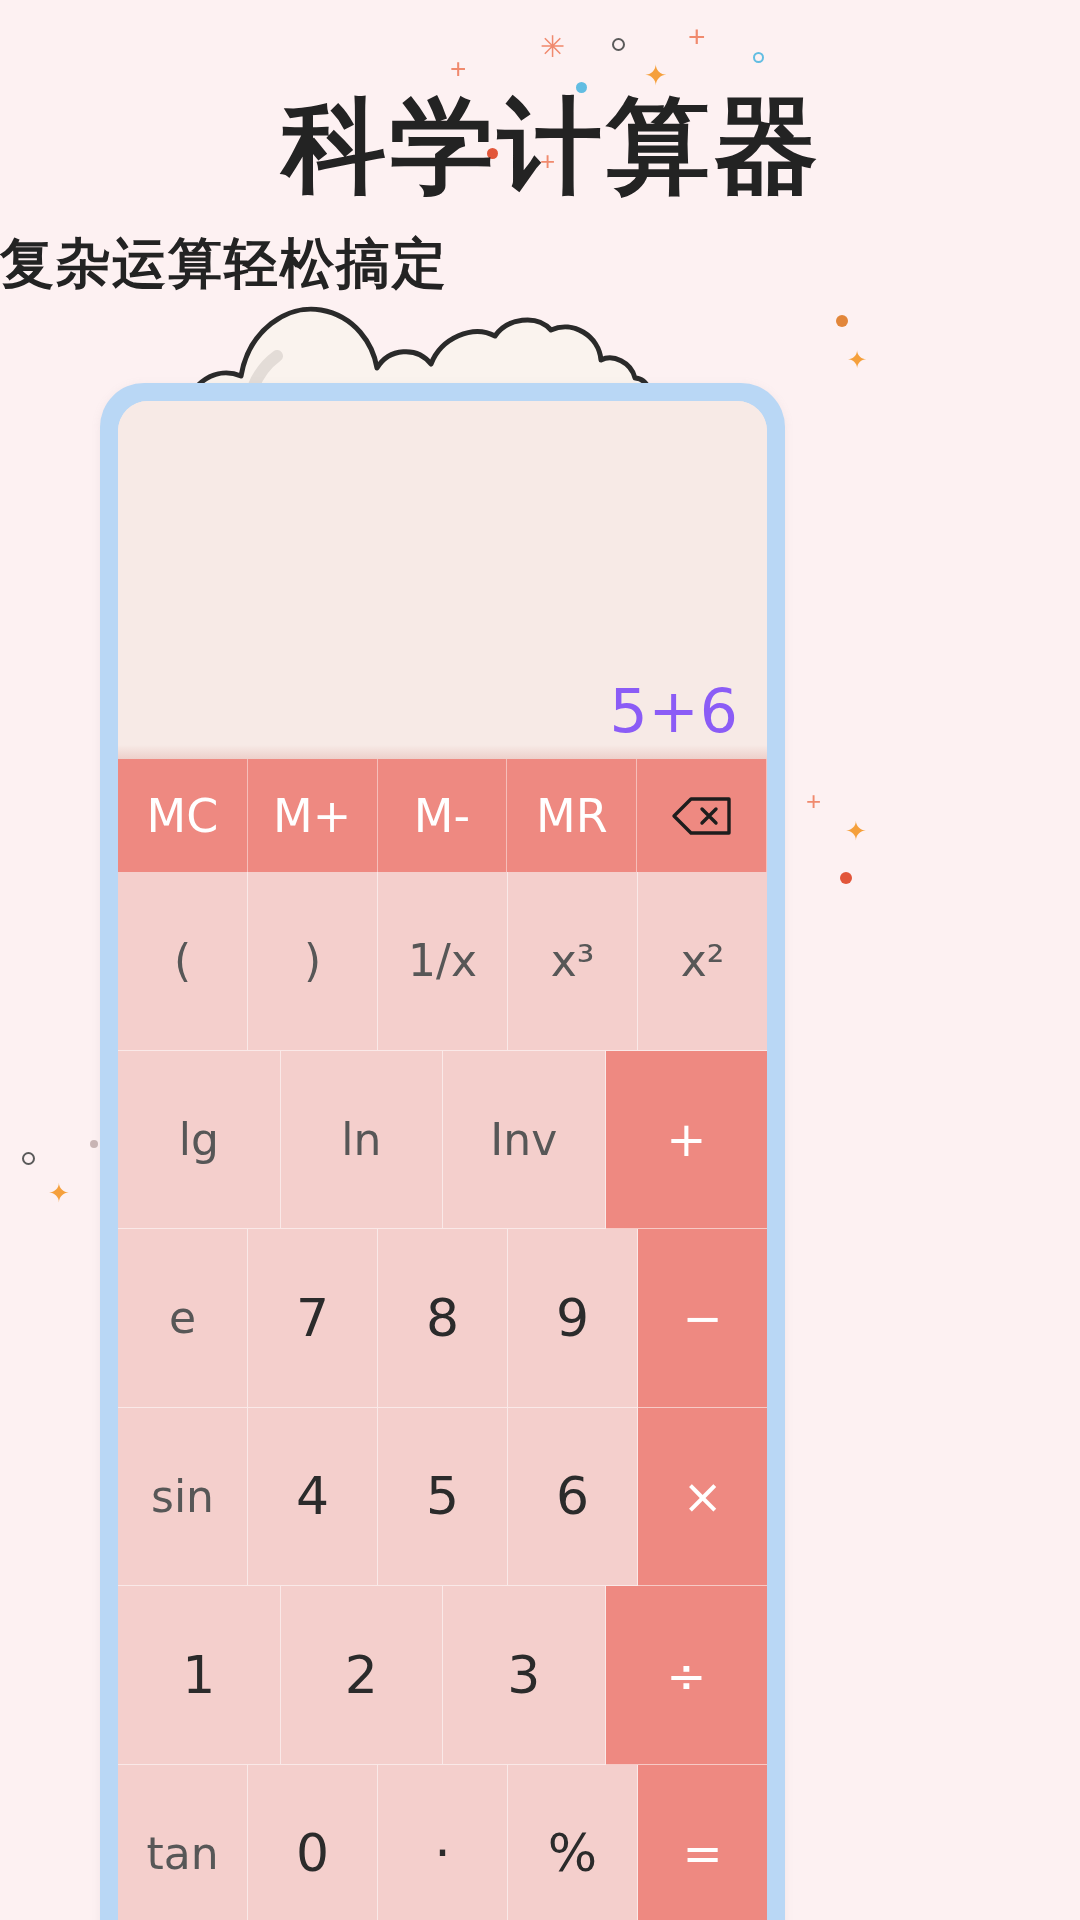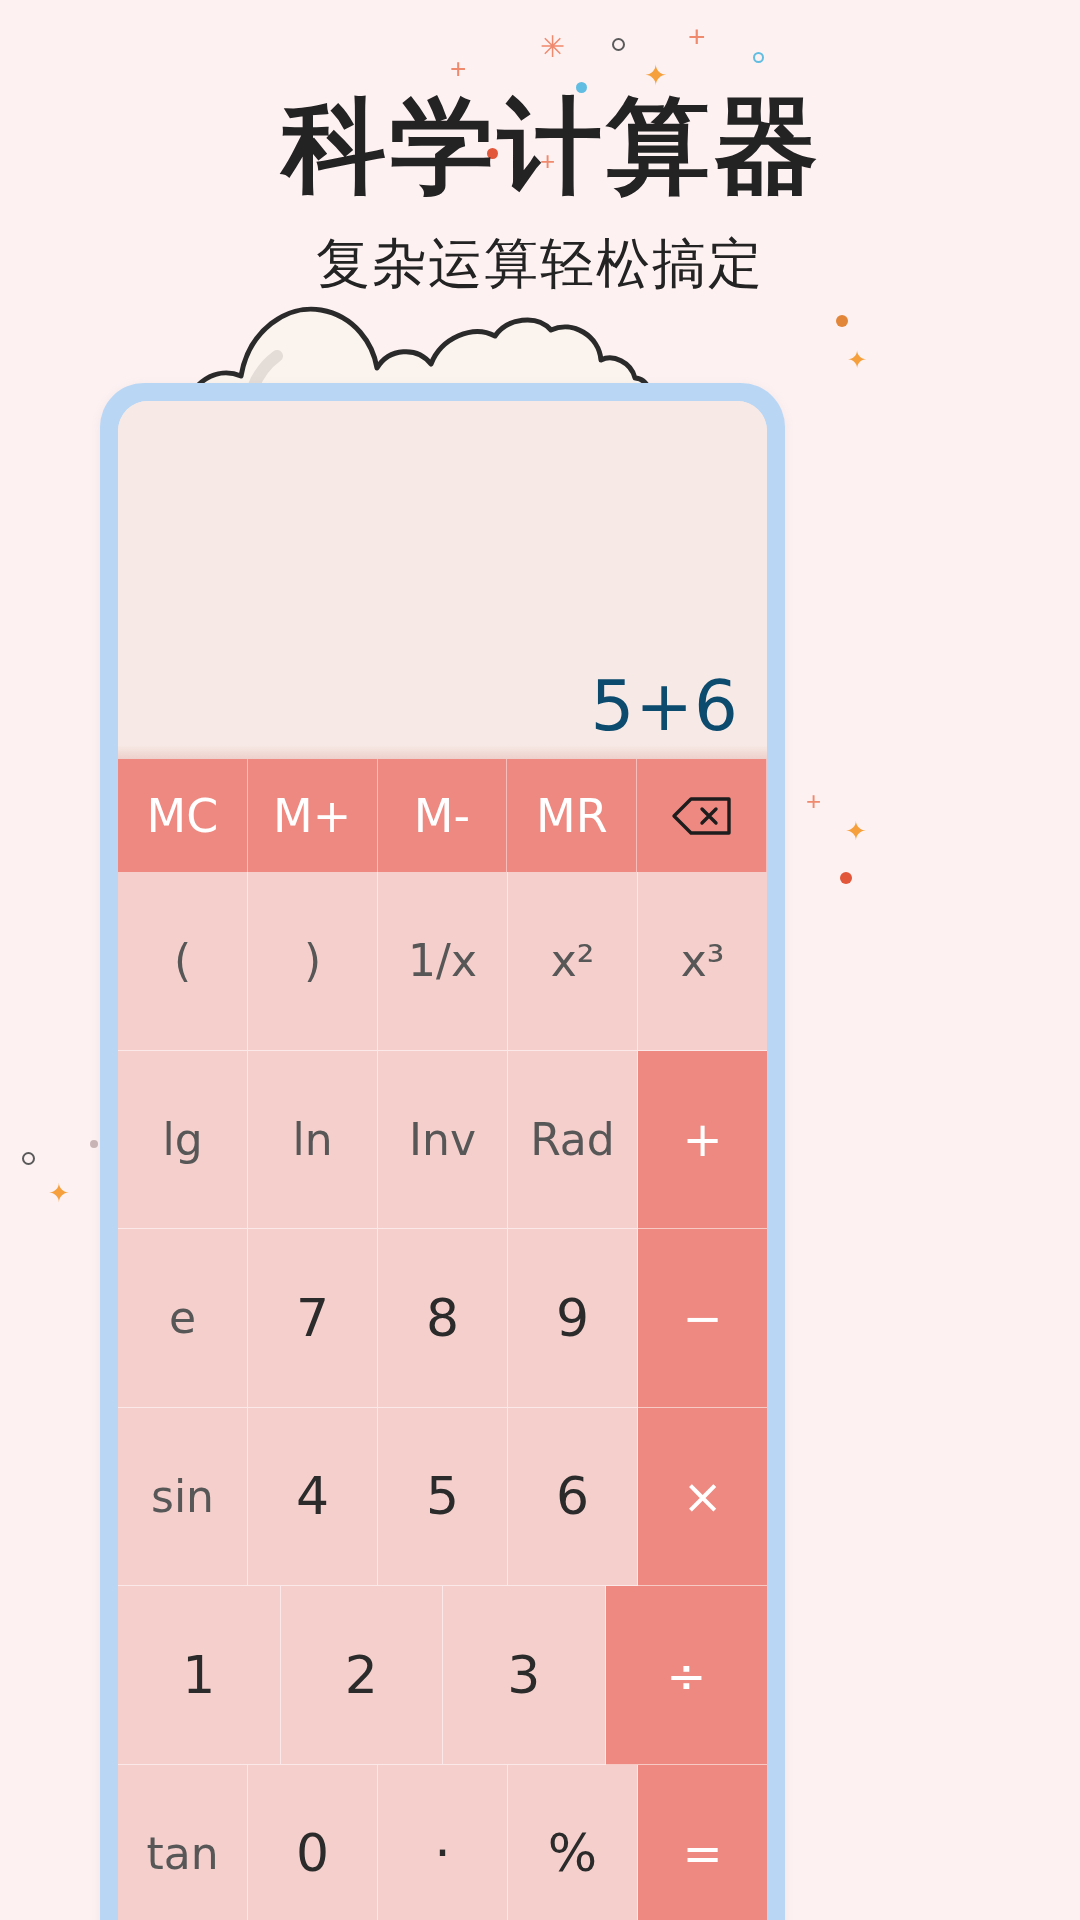--- a/index.html
+++ b/index.html
@@ -38,24 +38,24 @@
     font-weight: 700;
     color: #232323;
     font-family: "DejaVu Sans", "Liberation Sans", sans-serif;
     z-index: 5;
     padding-left: 24px;
   }
   .subtitle {
     position: absolute;
     left: 0; right: 0;
     top: 228px;
-    text-align: center;
+    text-align: left;
     font-size: 54px;
     letter-spacing: 2px;
-    font-weight: 400;
+    font-weight: 700;
     color: #232323;
     font-family: "DejaVu Sans", "Liberation Sans", sans-serif;
     z-index: 5;
   }
 
   
   .cloud {
     position: absolute;
     left: 145px;
     top: 300px;
@@ -99,22 +99,22 @@
     padding: 0 28px 18px 28px;
   }
   .display::after{
     content:"";
     position:absolute;
     left:0; right:0; bottom:0;
     height:14px;
     background:linear-gradient(to bottom, rgba(232,196,190,0) 0%, rgba(229,186,180,0.55) 100%);
   }
   .expr {
-    font-size: 69px;
-    color: #0c4a6e;
+    font-size: 60px;
+    color: #8b5cf6;
     font-family: "DejaVu Sans", "Liberation Sans", sans-serif;
     letter-spacing: 1px;
     line-height: 1;
   }
 
   
   .keypad {
     flex: 1 1 auto;
     display: flex;
     flex-direction: column;
@@ -226,38 +226,35 @@
             <div class="key fn">
               <span>(</span>
             </div>
             <div class="key fn">
               <span>)</span>
             </div>
             <div class="key fn">
               <span>1/x</span>
             </div>
             <div class="key fn">
+              <span>x³</span>
+            </div>
+            <div class="key fn">
               <span>x²</span>
             </div>
-            <div class="key fn">
-              <span>x³</span>
-            </div>
           </div>
           <div class="krow">
             <div class="key fn">
               <span>lg</span>
             </div>
             <div class="key fn">
               <span>ln</span>
             </div>
             <div class="key fn">
               <span>Inv</span>
-            </div>
-            <div class="key fn">
-              <span>Rad</span>
             </div>
             <div class="key op">
               <span>+</span>
             </div>
           </div>
           <div class="krow">
             <div class="key fn">
               <span>e</span>
             </div>
             <div class="key num">

